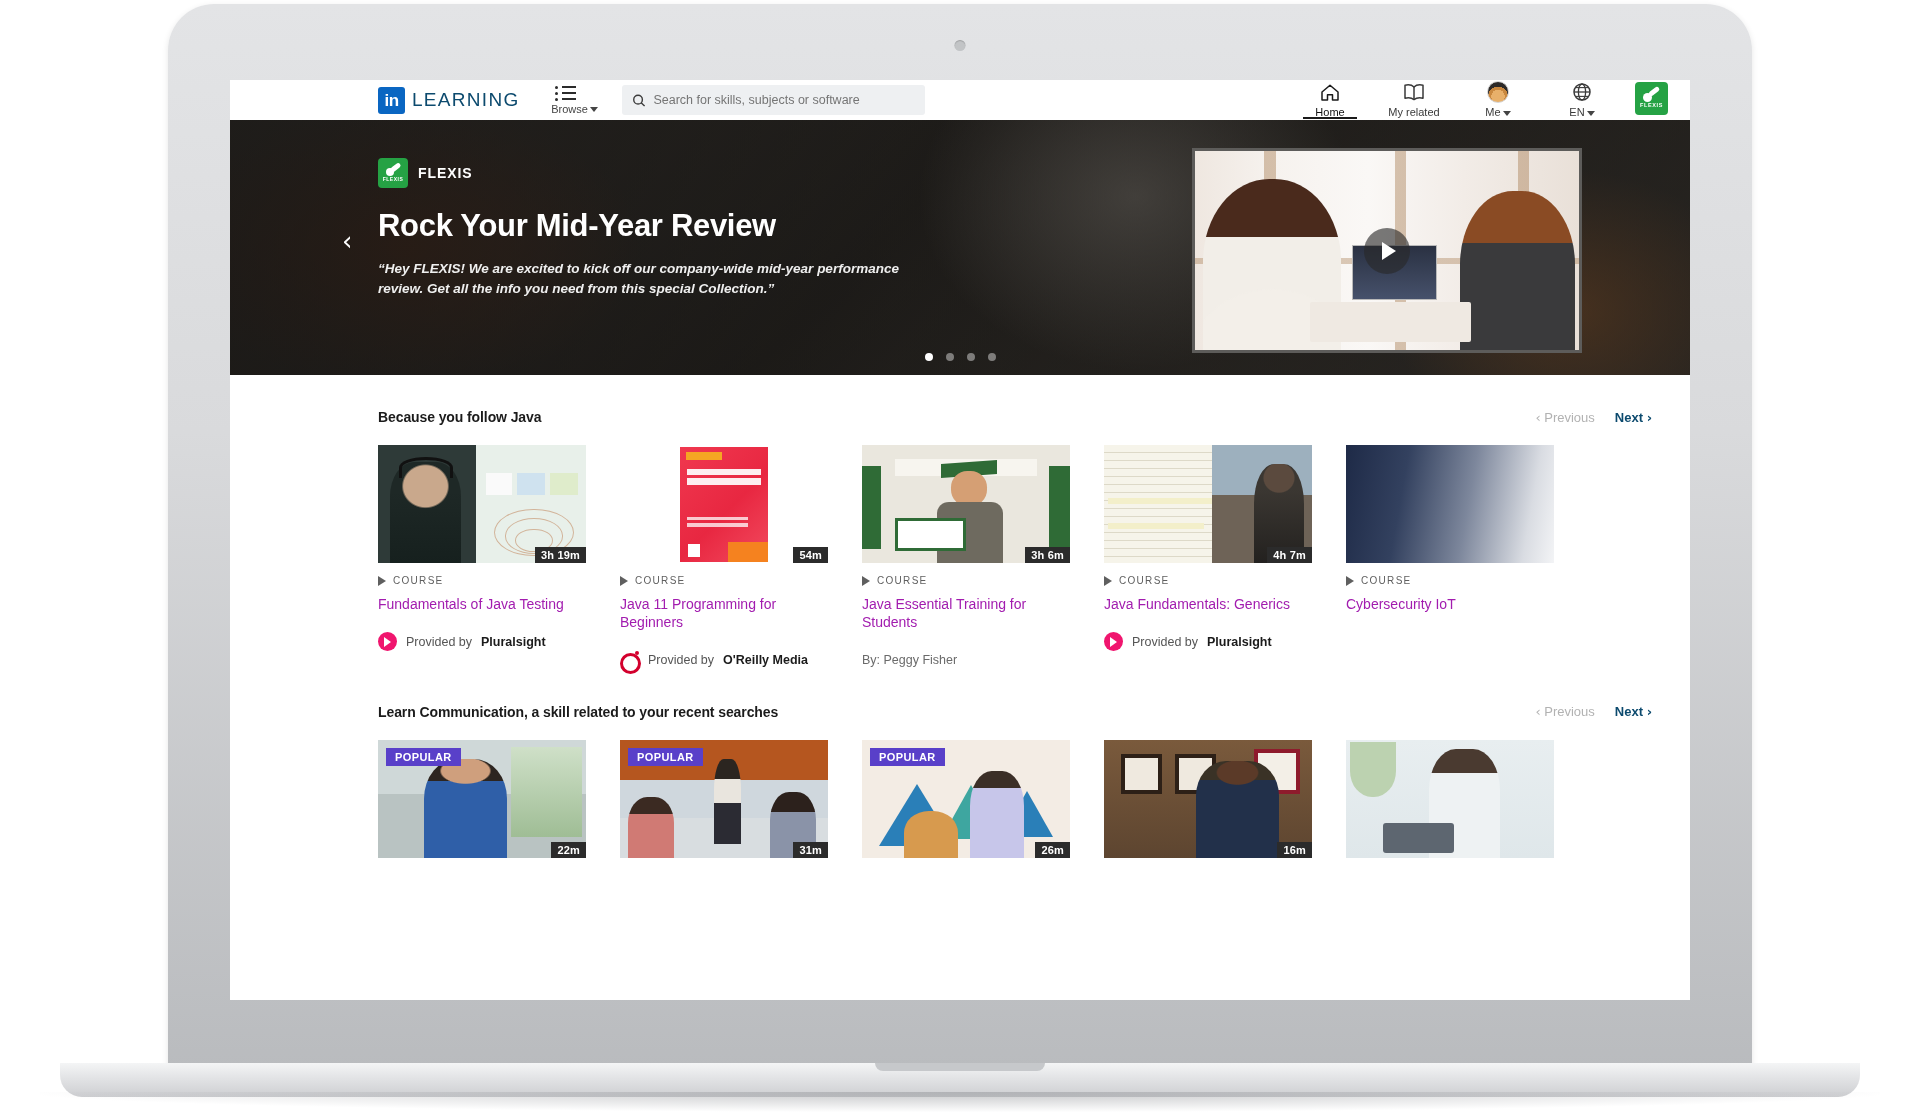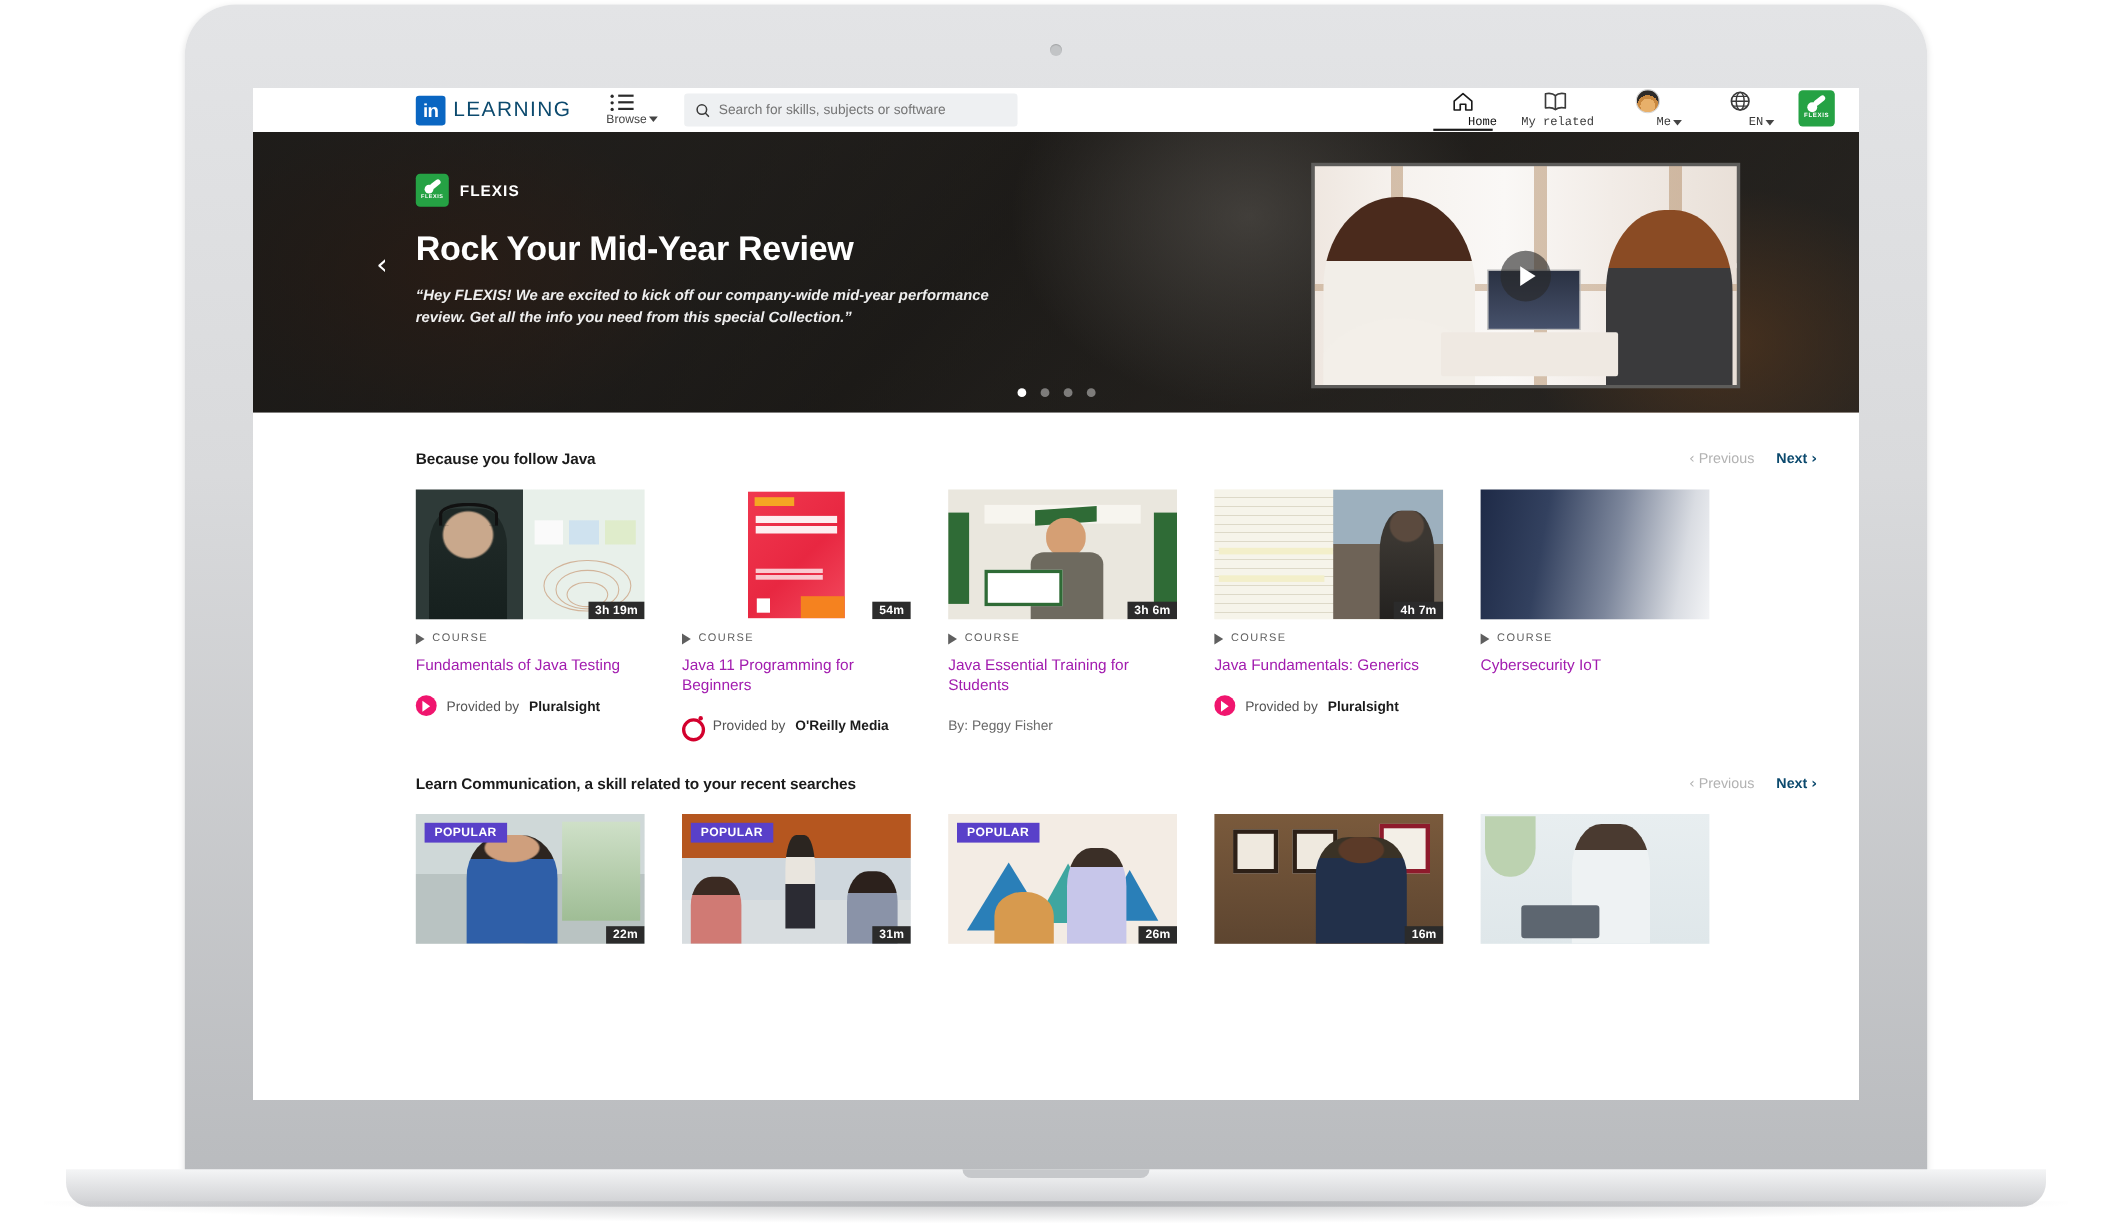--- a/index.html
+++ b/index.html
@@ -74,21 +74,21 @@
   #searchbox {
     margin-left:18px; width:303px; height:30px; background:#eef0f2; border-radius:3px;
     display:flex; align-items:center; padding:0 10px; gap:8px;
   }
   #searchbox input {
     border:0; background:transparent; outline:none; width:100%;
     font-family:"Liberation Sans", sans-serif; font-size:12.5px; color:#56585a;
   }
 
   #nav-right { margin-left:auto; display:flex; align-items:flex-end; gap:22px; padding-right:2px;}
-  .navitem { width:62px; text-align:right; cursor:pointer; position:relative; padding-bottom:1px;font-family:Liberation Mono, monospace;}
+  .navitem { width:62px; text-align:center; cursor:pointer; position:relative; padding-bottom:1px;}
   .navitem .ico { height:22px; display:flex; align-items:center; justify-content:center; }
   .navitem .lbl { font-size:11px; color:#3a3a3a; margin-top:3px; white-space:nowrap;}
   .navitem.active .lbl { color:#111; }
   .navitem.active:after {
     content:""; position:absolute; left:4px; right:4px; bottom:0; height:2px; background:#1a1a1a;
   }
   .avatar {
     width:22px; height:22px; border-radius:50%;
     background: radial-gradient(circle at 50% 72%, #e8b06a 0 38%, #c9883f 38% 56%, #2d2a28 56% 100%);
     border:1px solid #d6d6d6;

